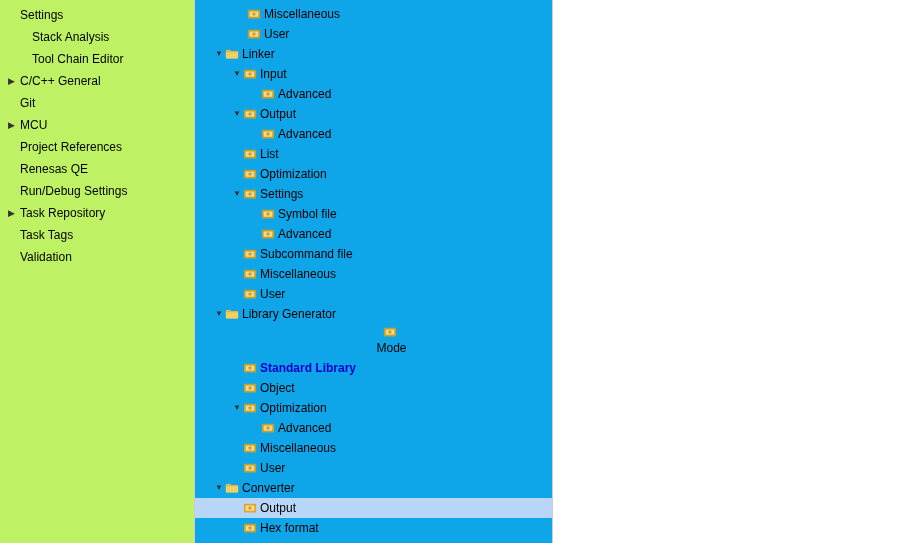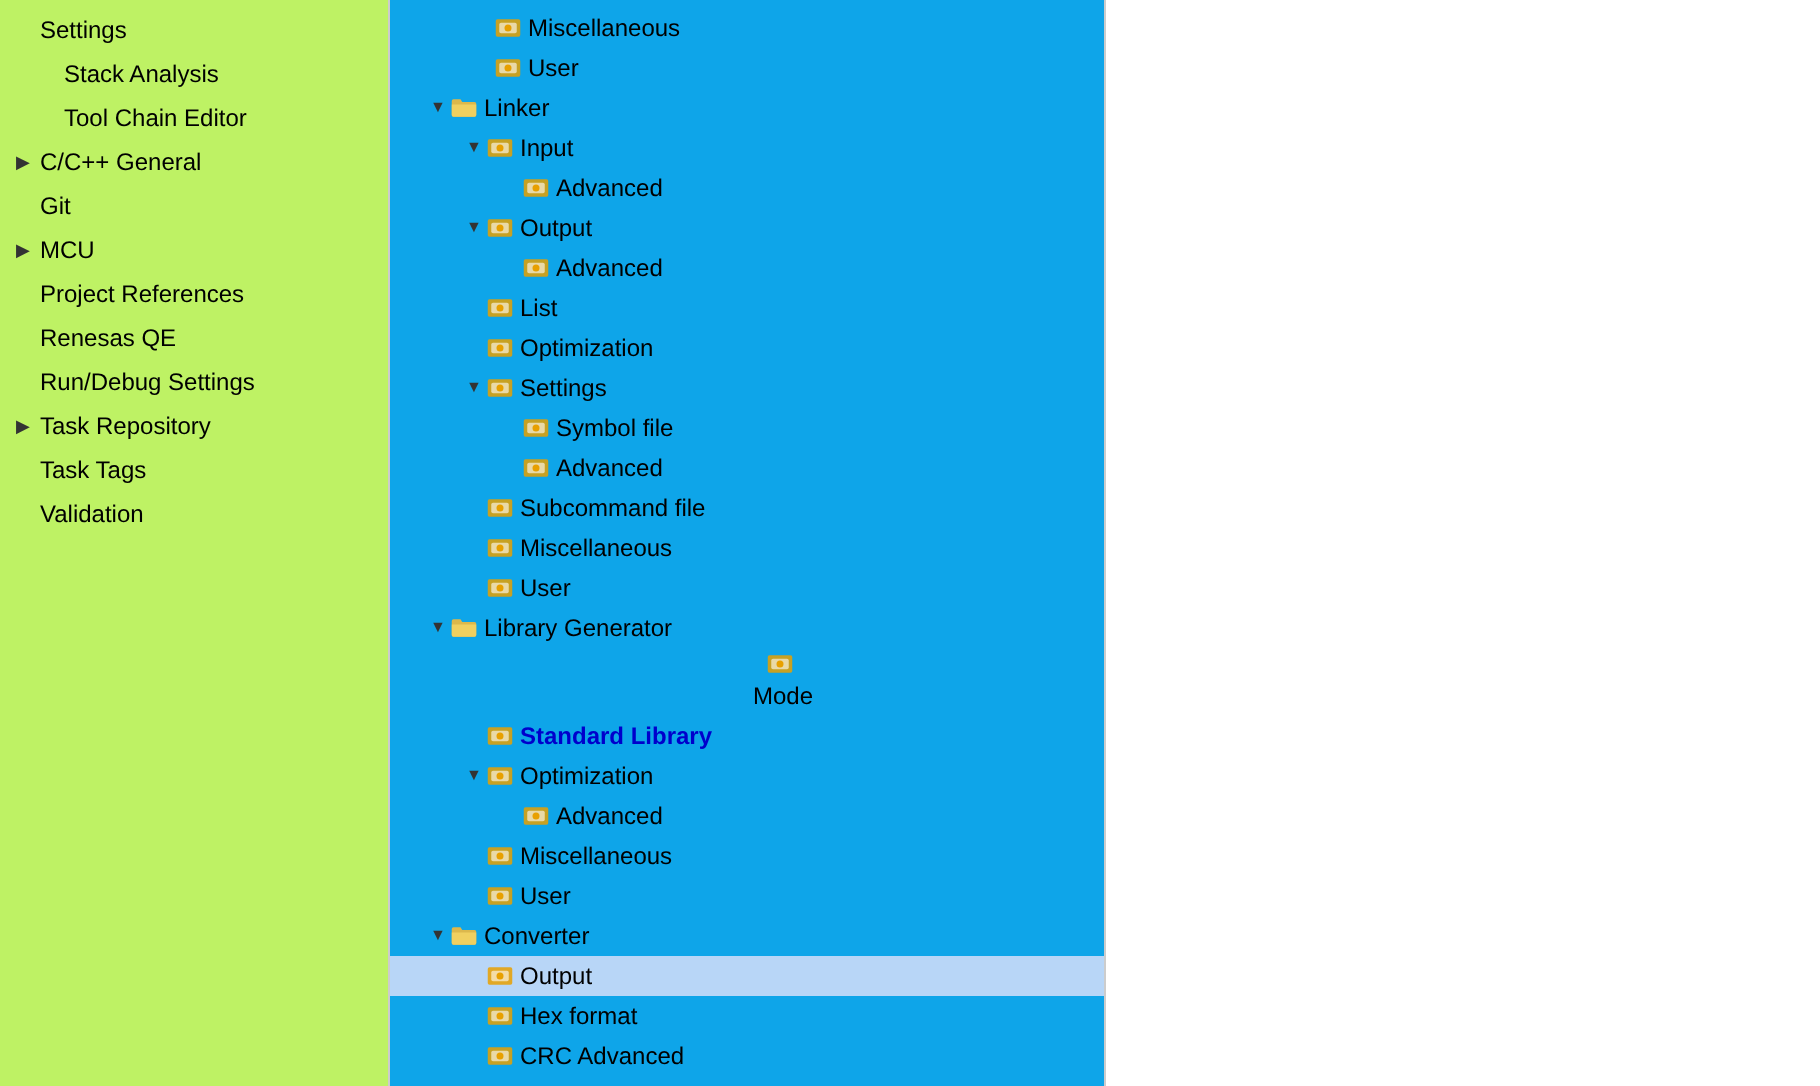--- a/index.html
+++ b/index.html
@@ -338,20 +338,29 @@
   <div class="tree-node" style="padding-left: 36px;">
     <span class="expand-tri"></span>
     <svg class="gear-icon-svg" viewBox="0 0 16 16" xmlns="http://www.w3.org/2000/svg">
       <rect x="1" y="3" width="14" height="10" rx="1" fill="#e8a000" opacity="0.85"></rect>
       <rect x="3" y="5" width="10" height="6" rx="1" fill="#fff" opacity="0.6"></rect>
       <circle cx="8" cy="8" r="2" fill="#e8a000"></circle>
     </svg>
     <span class="node-text bold-text">Standard Library</span>
   </div>
 
+  <div class="tree-node" style="padding-left: 36px;">
+    <span class="expand-tri"></span>
+    <svg class="gear-icon-svg" viewBox="0 0 16 16" xmlns="http://www.w3.org/2000/svg">
+      <rect x="1" y="3" width="14" height="10" rx="1" fill="#e8a000" opacity="0.85"></rect>
+      <rect x="3" y="5" width="10" height="6" rx="1" fill="#fff" opacity="0.6"></rect>
+      <circle cx="8" cy="8" r="2" fill="#e8a000"></circle>
+    </svg>
+    <span class="node-text">Object</span>
+  </div>
 
   <div class="tree-node" style="padding-left: 36px;">
     <span class="expand-tri">▼</span>
     <svg class="gear-icon-svg" viewBox="0 0 16 16" xmlns="http://www.w3.org/2000/svg">
       <rect x="1" y="3" width="14" height="10" rx="1" fill="#e8a000" opacity="0.85"></rect>
       <rect x="3" y="5" width="10" height="6" rx="1" fill="#fff" opacity="0.6"></rect>
       <circle cx="8" cy="8" r="2" fill="#e8a000"></circle>
     </svg>
     <span class="node-text">Optimization</span>
   </div>

